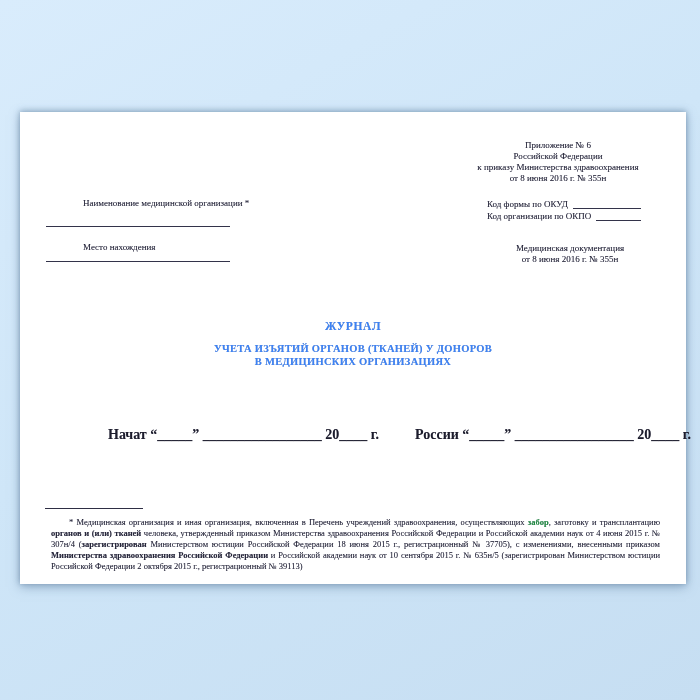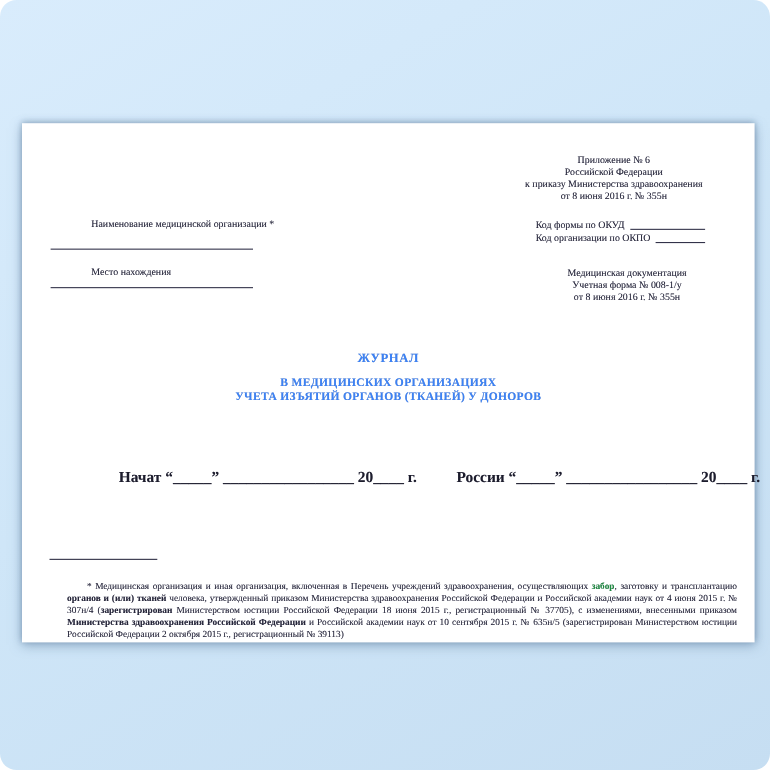--- a/index.html
+++ b/index.html
@@ -1,21 +1,20 @@
 <!DOCTYPE html>
 <html><head>
 <meta charset="utf-8">
 <style>
   html,body{margin:0;padding:0;}
   .stage{
     position:relative;width:700px;height:700px;overflow:hidden;
     background:linear-gradient(150deg,#d9ecfc 0%,#cfe6f8 45%,#c6def2 100%);
     font-family:"Liberation Serif","DejaVu Serif",serif;
     color:#26263a;
-    border-radius:15px;
   }
   .paper{
     position:absolute;left:20px;top:112px;width:666px;height:472px;
     background:#ffffff;
     box-shadow:0 3px 10px rgba(96,128,160,.55),0 0 4px rgba(96,128,160,.35),0 -2px 6px rgba(110,140,170,.35);
     text-shadow:0 0 .5px rgba(30,30,60,.35);
   }
   .appendix{position:absolute;top:28px;left:438px;width:200px;text-align:center;font-size:9px;line-height:11px;}
   .org-label{position:absolute;left:30px;font-size:9px;white-space:nowrap;margin-left:33px;}
   .org-name-label{top:86px;}
@@ -28,21 +27,21 @@
   .code-row .lbl{white-space:nowrap;}
   .code-row .fill{flex:1;border-bottom:1px solid #33334a;margin-left:5px;height:9px;}
   .meddoc{position:absolute;top:131px;left:437px;width:226px;text-align:center;font-size:9px;line-height:11px;}
   .doc-title{position:absolute;top:208px;left:0;width:100%;text-align:center;font-weight:bold;color:#3b82f6;}
   .doc-title .main{font-size:11.5px;letter-spacing:.6px;}
   .doc-title .sub{margin-top:11px;font-size:10.5px;line-height:12.5px;letter-spacing:.3px;}
   .date-line{position:absolute;top:315px;font-size:14px;font-weight:bold;white-space:nowrap;color:#1c1c2c;}
   .date-started{left:88px;}
   .date-finished{left:395px;}
   .footnote-rule{position:absolute;top:396px;left:25px;width:98px;height:0;border-top:1px solid #2e2e44;}
-  .footnote{position:absolute;top:400px;left:26px;width:609px;font-size:8.5px;line-height:11px;text-align:justify;text-indent:18px;margin:15px;}
+  .footnote{position:absolute;top:400px;left:26px;width:609px;font-size:8.5px;line-height:11px;text-align:justify;text-indent:18px;margin:5px;}
   .seg-bold{font-weight:bold;}
   .seg-link{color:#1e8b40;font-weight:bold;}
 </style>
 </head>
 <body>
 
 <div class="stage">
   <div class="paper">
 
     <div class="appendix">
@@ -64,29 +63,28 @@
         <span class="fill"></span>
       </div>
       <div class="code-row">
         <span class="lbl">Код организации по ОКПО</span>
         <span class="fill"></span>
       </div>
     </div>
 
     <div class="meddoc">
       <div>Медицинская документация</div>
-      <div>Учетная форма № 008-1/у</div>
       <div>от 8 июня 2016 г. № 355н</div>
     </div>
 
     <div class="doc-title">
       <div class="main">ЖУРНАЛ</div>
       <div class="sub">
+        <div>УЧЕТА ИЗЪЯТИЙ ОРГАНОВ (ТКАНЕЙ) У ДОНОРОВ</div>
         <div>В МЕДИЦИНСКИХ ОРГАНИЗАЦИЯХ</div>
-        <div>УЧЕТА ИЗЪЯТИЙ ОРГАНОВ (ТКАНЕЙ) У ДОНОРОВ</div>
       </div>
     </div>
 
     <div class="date-line date-started">Начат “_____” _________________ 20____ г.</div>
     <div class="date-line date-finished">России “_____” _________________ 20____ г.</div>
 
     <div class="footnote-rule"></div>
     <p class="footnote"><span class="seg-normal">* Медицинская организация и иная организация, включенная в Перечень учреждений здравоохранения, осуществляющих </span><span class="seg-link">забор</span><span class="seg-normal">, заготовку и трансплантацию </span><span class="seg-bold">органов и (или) тканей</span><span class="seg-normal"> человека, утвержденный приказом Министерства здравоохранения Российской Федерации и Российской академии наук от 4 июня 2015 г. № 307н/4 (</span><span class="seg-bold">зарегистрирован</span><span class="seg-normal"> Министерством юстиции Российской Федерации 18 июня 2015 г., регистрационный № 37705), с изменениями, внесенными приказом </span><span class="seg-bold">Министерства здравоохранения Российской Федерации</span><span class="seg-normal"> и Российской академии наук от 10 сентября 2015 г. № 635н/5 (зарегистрирован Министерством юстиции Российской Федерации 2 октября 2015 г., регистрационный № 39113)</span></p>
 
   </div>

